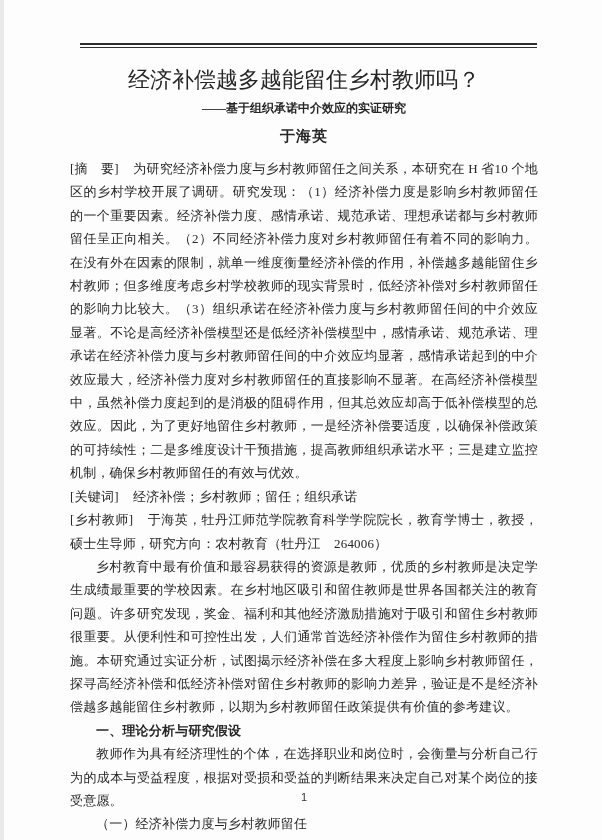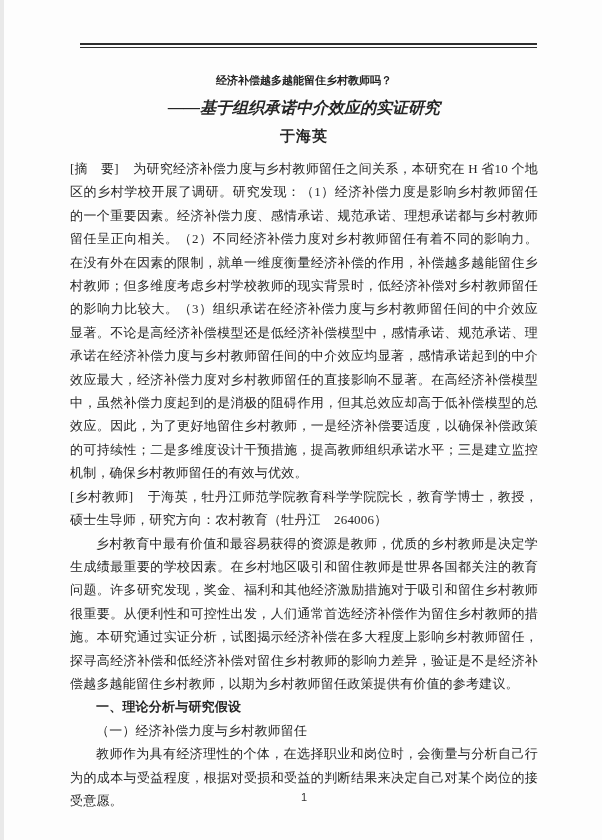--- a/index.html
+++ b/index.html
@@ -26,32 +26,31 @@
   }
   .rule {
     margin: 43px 0 0 10px;
     width: 457px;
     height: 5px;
     border-top: 2px solid #2e2e2e;
     border-bottom: 1.5px solid #2e2e2e;
   }
   .title {
     margin: 22px 0 0;
-    font-size: 11px;
+    font-size: 22px;
     line-height: 20px;
-    font-weight: bold;
+    font-weight: normal;
     text-align: center;
   }
   .subtitle {
     margin: 8px 0 0;
-    font-size: 16px;
+    font-size: 12px;
     line-height: 20px;
     font-weight: bold;
     text-align: center;
-    font-style: italic;
   }
   .author {
     margin: 9px 0 4px;
     font-size: 15px;
     line-height: 19px;
     font-weight: bold;
     text-align: center;
     letter-spacing: 1px;
   }
   .body-text { margin-top: 11px; }
@@ -88,27 +87,28 @@
   <div class="content">
     <div class="rule"></div>
 
     <h1 class="title">经济补偿越多越能留住乡村教师吗？</h1>
     <h2 class="subtitle">——基于组织承诺中介效应的实证研究</h2>
     <div class="author">于海英</div>
 
     <div class="body-text">
       <p><span class="label">[摘　要]</span><span>为研究经济补偿力度与乡村教师留任之间关系，本研究在 H 省10 个地区的乡村学校开展了调研。研究发现：（1）经济补偿力度是影响乡村教师留任的一个重要因素。经济补偿力度、感情承诺、规范承诺、理想承诺都与乡村教师留任呈正向相关。（2）不同经济补偿力度对乡村教师留任有着不同的影响力。在没有外在因素的限制，就单一维度衡量经济补偿的作用，补偿越多越能留住乡村教师；但多维度考虑乡村学校教师的现实背景时，低经济补偿对乡村教师留任的影响力比较大。（3）组织承诺在经济补偿力度与乡村教师留任间的中介效应显著。不论是高经济补偿模型还是低经济补偿模型中，感情承诺、规范承诺、理承诺在经济补偿力度与乡村教师留任间的中介效应均显著，感情承诺起到的中介效应最大，经济补偿力度对乡村教师留任的直接影响不显著。在高经济补偿模型中，虽然补偿力度起到的是消极的阻碍作用，但其总效应却高于低补偿模型的总效应。因此，为了更好地留住乡村教师，一是经济补偿要适度，以确保补偿政策的可持续性；二是多维度设计干预措施，提高教师组织承诺水平；三是建立监控机制，确保乡村教师留任的有效与优效。</span></p>
 
+      <p><span class="label">[关键词]</span><span>经济补偿；乡村教师；留任；组织承诺</span></p>
 
       <p><span class="label">[乡村教师]</span><span>于海英，牡丹江师范学院教育科学学院院长，教育学博士，教授，硕士生导师，研究方向：农村教育（牡丹江　264006）</span></p>
 
       <p class="indent">乡村教育中最有价值和最容易获得的资源是教师，优质的乡村教师是决定学生成绩最重要的学校因素。在乡村地区吸引和留住教师是世界各国都关注的教育问题。许多研究发现，奖金、福利和其他经济激励措施对于吸引和留住乡村教师很重要。从便利性和可控性出发，人们通常首选经济补偿作为留住乡村教师的措施。本研究通过实证分析，试图揭示经济补偿在多大程度上影响乡村教师留任，探寻高经济补偿和低经济补偿对留住乡村教师的影响力差异，验证是不是经济补偿越多越能留住乡村教师，以期为乡村教师留任政策提供有价值的参考建议。</p>
 
       <p class="indent sec-heading">一、理论分析与研究假设</p>
 
+      <p class="indent">教师作为具有经济理性的个体，在选择职业和岗位时，会衡量与分析自己行为的成本与受益程度，根据对受损和受益的判断结果来决定自己对某个岗位的接受意愿。</p>
+
       <p class="indent">（一）经济补偿力度与乡村教师留任</p>
-
-      <p class="indent">教师作为具有经济理性的个体，在选择职业和岗位时，会衡量与分析自己行为的成本与受益程度，根据对受损和受益的判断结果来决定自己对某个岗位的接受意愿。</p>
     </div>
   </div>
 
   <div class="page-number">1</div>
 </div>
 
 </body></html>

